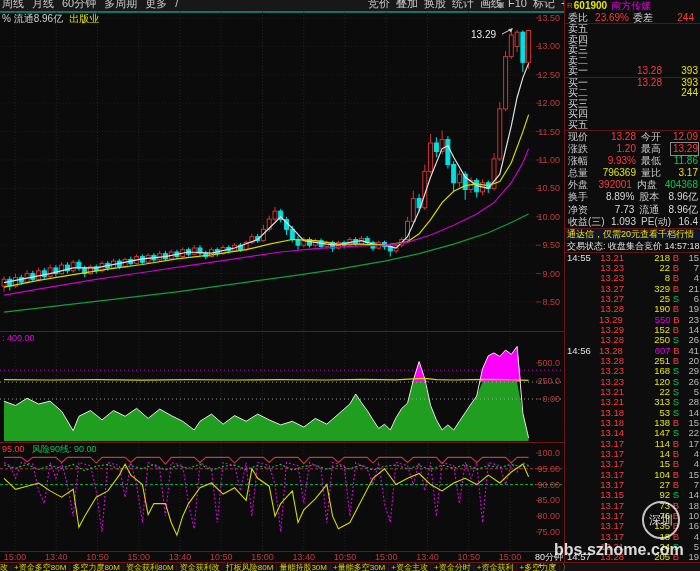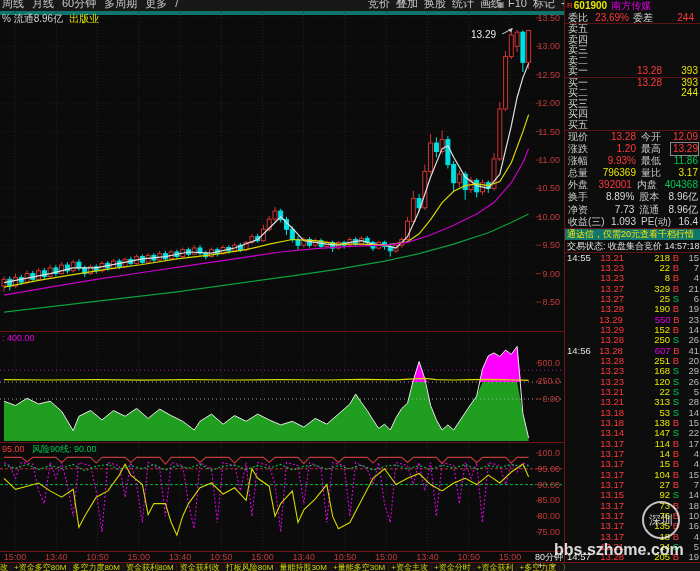--- a/index.html
+++ b/index.html
@@ -1,20 +1,20 @@
 <!DOCTYPE html>
 <html><head>
 <meta charset="utf-8">
 <style>
   html,body{margin:0;padding:0;background:#000;}
   .app{position:relative;width:700px;height:571px;background:#0b0b0b;overflow:hidden;
        font-family:"Liberation Sans","DejaVu Sans",sans-serif;color:#ccc;}
   
   .topbar{position:absolute;left:0;top:0;width:700px;height:11px;background:#181818;
-          border-bottom:4px solid #0f766e;overflow:hidden;text-align:center;}
+          border-bottom:2px solid #0f766e;overflow:hidden;text-align:center;}
   .tb-left{position:absolute;left:2px;top:-4px;font-size:11px;color:#c8c8c8;white-space:nowrap;}
   .tb-right{position:absolute;left:368px;top:-4px;font-size:11px;color:#c8c8c8;white-space:nowrap;}
   .tb-left span,.tb-right span{margin-right:6px;}
   .tb-icons{position:absolute;left:488px;top:0px;font-size:8px;color:#9a9a9a;letter-spacing:3px;}
   
   .infoline{position:absolute;left:2px;top:12px;font-size:10px;z-index:5;}
   .infoline .w{color:#cfcfcf;} .infoline .y{color:#e6e600;margin-left:6px;}
   
   #chart{position:absolute;left:0;top:0;}
   
@@ -39,21 +39,21 @@
   .obrow .lb{width:26px;color:#d8d8d8;}
   .obrow .pr{flex:1;text-align:right;color:#ff3a3a;}
   .obrow .vv{width:36px;text-align:right;color:#e6e600;}
   .rp-div{border-top:1px solid #5e1414;}
   .qrow{height:12.1px;line-height:12.1px;display:flex;padding:0 3px;}
   .qrow .ql{color:#c9c9c9;width:33px;white-space:nowrap;}
   .qrow .qv{width:35px;text-align:right;white-space:nowrap;}
   .qrow .ql2{color:#c9c9c9;width:30px;margin-left:5px;white-space:nowrap;}
   .qrow .qv2{flex:1;text-align:right;white-space:nowrap;}
   .qbox{outline:1px solid #8a8a8a;}
-  .adbar{height:11px;line-height:11px;background:#0f766e;color:#ffe400;font-size:9px;
+  .adbar{height:11px;line-height:11px;background:#0f172a;color:#ffe400;font-size:9px;
          padding-left:2px;white-space:nowrap;overflow:hidden;}
   .stline{height:12px;line-height:12px;color:#e0e0e0;font-size:9px;padding-left:2px;white-space:nowrap;}
   .trrow{height:10.33px;line-height:10.33px;display:flex;padding:0 2px;font-size:9.5px;}
   .trrow .tt{width:27px;color:#e0e0e0;}
   .trrow .tp{width:30px;text-align:right;color:#ff3a3a;}
   .trrow .tv{flex:1;text-align:right;color:#e6e600;}
   .trrow .tv.hl{color:#e100e1;margin-left:32px;}
   .trrow .ts{width:12px;text-align:center;}
   .trrow .ts.b{color:#ff3a3a;} .trrow .ts.s{color:#00c850;}
   .trrow .tn{width:17px;text-align:right;color:#b8b8b8;}

